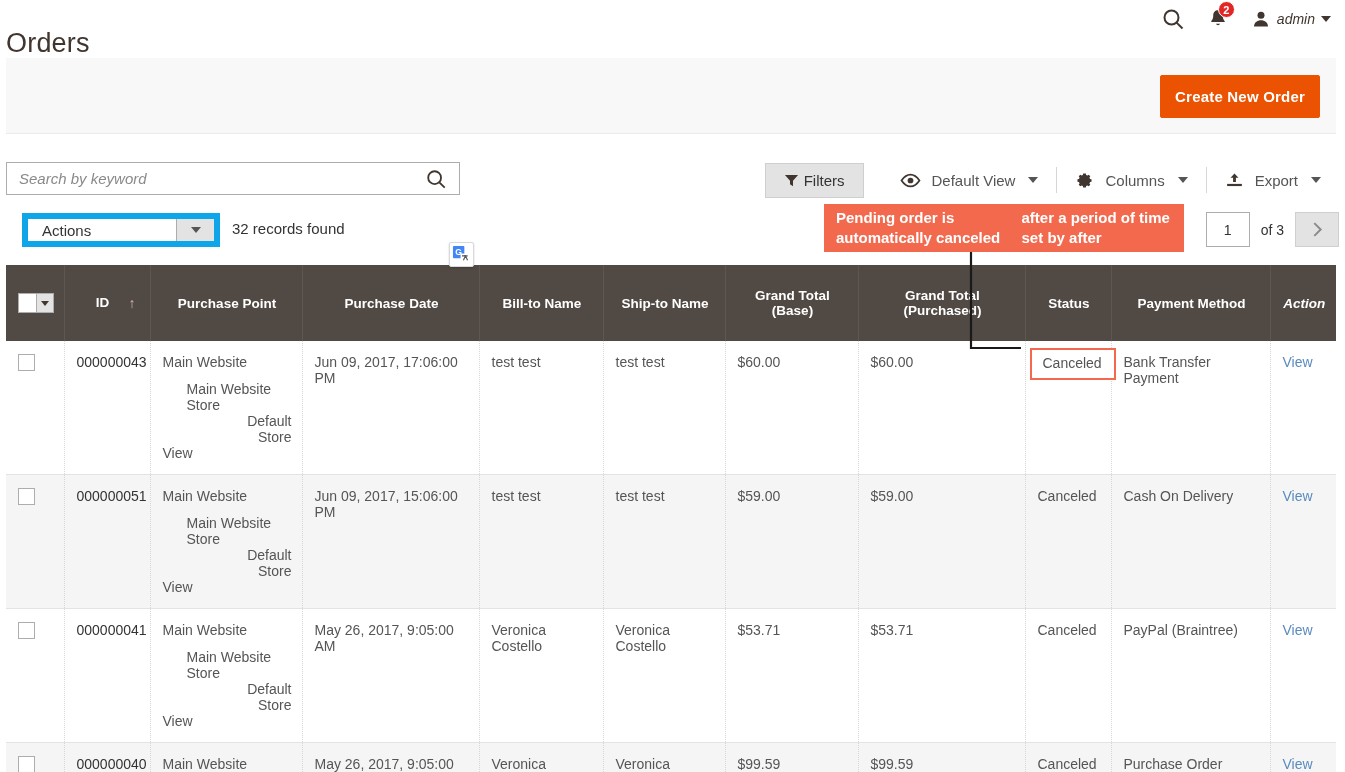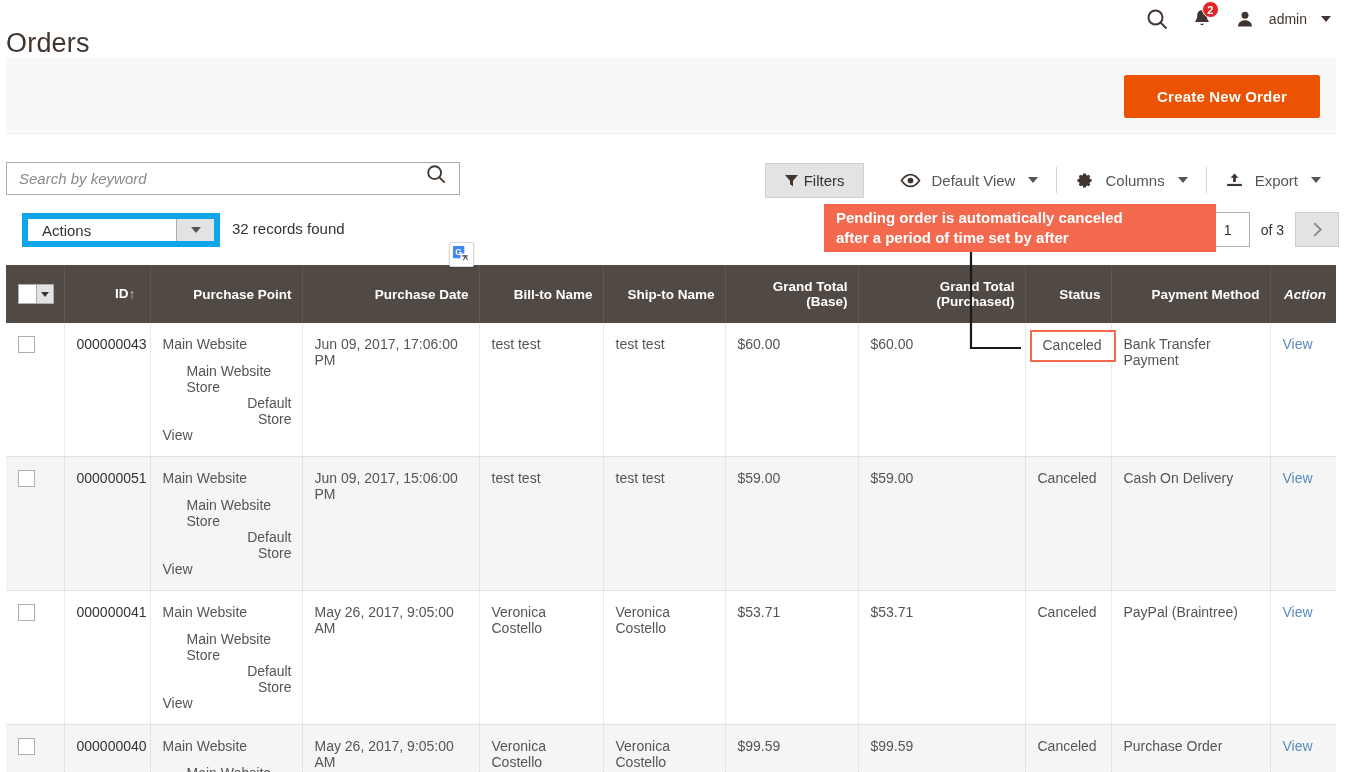--- a/index.html
+++ b/index.html
@@ -27,45 +27,45 @@
   }
   .icon-btn { display: flex; align-items: center; cursor: pointer; }
   .bell-wrap { position: relative; display: flex; align-items: center; }
   .bell-badge {
     position: absolute; left: 11px; top: -7px;
     min-width: 17px; height: 17px; border-radius: 9px;
     background: #e22626; color: #fff; font-size: 11px; font-weight: bold;
     display: flex; align-items: center; justify-content: center;
     padding: 0 4px; border: 1px solid #fff;
   }
-  .admin-wrap { display: flex; align-items: center; gap: 14px; cursor: pointer; }
+  .admin-wrap { display: flex; align-items: center; gap: 6px; cursor: pointer; font-style: italic; }
   .admin-name { font-size: 14px; color: #41362f; }
   .caret-dn {
     width: 0; height: 0; border-left: 5px solid transparent;
     border-right: 5px solid transparent; border-top: 6px solid #41362f;
   }
 
   
   .actions-band {
     position: absolute; left: 6px; top: 58px; width: 1330px; height: 76px;
     background: #f8f8f8; border-bottom: 1px solid #eceaea;
   }
   .btn-primary {
     position: absolute; right: 16px; top: 17px;
     background: #eb5202; color: #ffffff; border: 1px solid #eb5202;
     font-size: 15px; font-weight: bold; font-family: "Liberation Sans", sans-serif;
-    padding: 12px 32px; cursor: pointer; border-radius: 2px;
+    padding: 12px 14px; cursor: pointer; border-radius: 2px;
     letter-spacing: .2px;
   }
 
   
   .search-box {
     position: absolute; left: 6px; top: 162px; width: 454px; height: 33px;
     border: 1px solid #adadad; background: #fff;
-    display: flex; 
+    display: flex; align-items: center;
   }
   .search-input {
     flex: 1; border: 0; outline: none; background: transparent;
     font-size: 15px; font-style: italic; color: #8a8a8a;
     font-family: "Liberation Sans", sans-serif; padding: 0 12px;
   }
   .search-input::placeholder { color: #8a8a8a; font-style: italic; opacity: 1; }
   .search-ico { padding-right: 12px; display: flex; cursor: pointer; }
 
   .tool-right {
@@ -119,46 +119,46 @@
   }
   .pager-of { font-size: 14px; color: #333; }
   .pager-next {
     width: 44px; height: 35px; background: #e3e3e3; border: 1px solid #cfcfcf;
     display: flex; align-items: center; justify-content: center; cursor: pointer;
     color: #777; font-size: 17px;
   }
 
   
   .callout {
-    position: absolute; left: 824px; top: 204px; width: 392px; height: 48px;
+    position: absolute; left: 824px; top: 204px; width: 360px; height: 48px;
     background: #f2694e; color: #ffffff;
     font-size: 15px; font-weight: bold; line-height: 20px;
     padding: 4px 12px; z-index: 40;
-    display: flex; flex-direction: column; justify-content: center;
+    display: flex; justify-content: center;
   }
   .connector { position: absolute; left: 0; top: 0; z-index: 39; pointer-events: none; }
 
   
   .gt-badge {
     position: absolute; left: 449px; top: 242px; width: 25px; height: 25px;
     background: #ffffff; border: 1px solid #d9d9d9; border-radius: 2px;
     z-index: 45; display: flex; align-items: center; justify-content: center;
     box-shadow: 0 1px 2px rgba(0,0,0,.2);
   }
 
   
   .grid {
     position: absolute; left: 6px; top: 265px; width: 1330px;
     border-collapse: collapse; table-layout: fixed;
   }
   .grid thead th {
     background: #514943; color: #ffffff;
-    font-size: 13.5px; font-weight: bold; text-align: right;
+    font-size: 13.5px; font-weight: bold; text-align: center;
     padding: 13px 10px 13px 12px; vertical-align: middle;
-    border-right: 1px solid #5f564f; height: 58px;
+    border-right: 1px solid #5f564f; height: 76px;
   }
   .grid thead th:last-child { border-right: 0; font-style: italic; }
   .grid tbody td {
     font-size: 14px; color: #555; padding: 13px 10px 13px 12px;
     vertical-align: top; border-right: 1px dotted #d6d6d6;
     border-bottom: 1px solid #e3e3e3;
   }
   .grid tbody td:last-child { border-right: 0; }
   .grid tbody tr.alt td { background: #f5f5f5; }
   .grid tbody tr td.cell-id { color: #333; }

